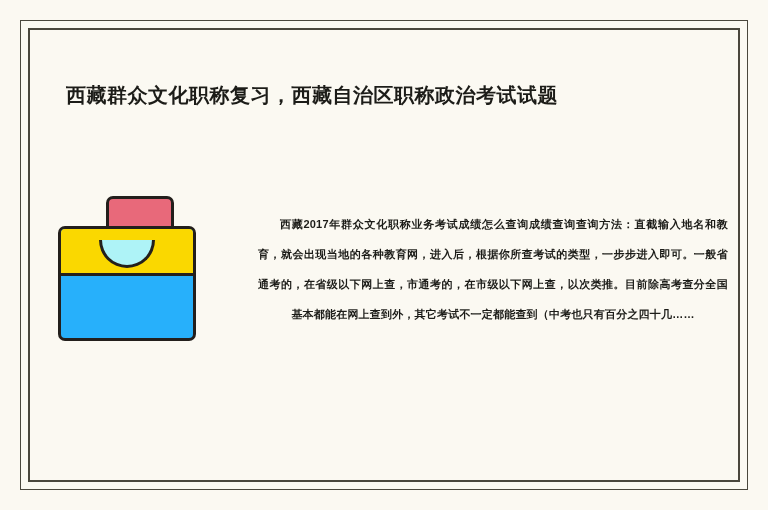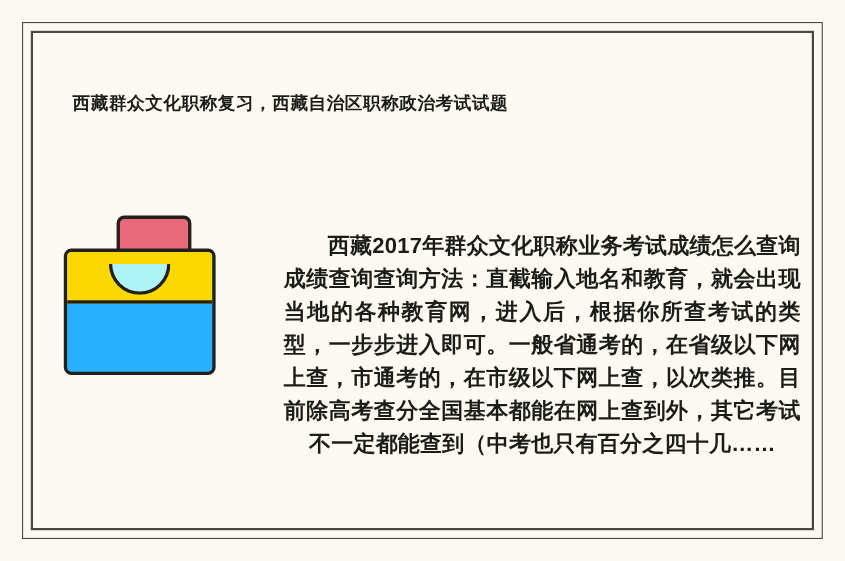--- a/index.html
+++ b/index.html
@@ -42,21 +42,21 @@
     border: 2px solid #4a473d;
     box-sizing: border-box;
     pointer-events: none;
   }
 
   .title {
     position: absolute;
     left: 66px;
     top: 78px;
     width: 640px;
-    font-size: 16px;
+    font-size: 20px;
     font-weight: bold;
     color: #1c1c18;
     letter-spacing: 0.5px;
     line-height: 34px;
     white-space: nowrap;
   }
 
   
   .illustration {
     position: absolute;
@@ -113,21 +113,21 @@
     border-radius: 0 0 28px 28px;
     box-sizing: border-box;
     z-index: 3;
   }
 
   .body-text {
     position: absolute;
     left: 258px;
     top: 209px;
     width: 470px;
-    font-size: 20px;
+    font-size: 11px;
     font-weight: bold;
     line-height: 30px;
     color: #1c1c18;
     text-align: justify;
     text-align-last: center;
     text-indent: 2em;
     letter-spacing: 0.2px;
   }
 </style>
 </head>

